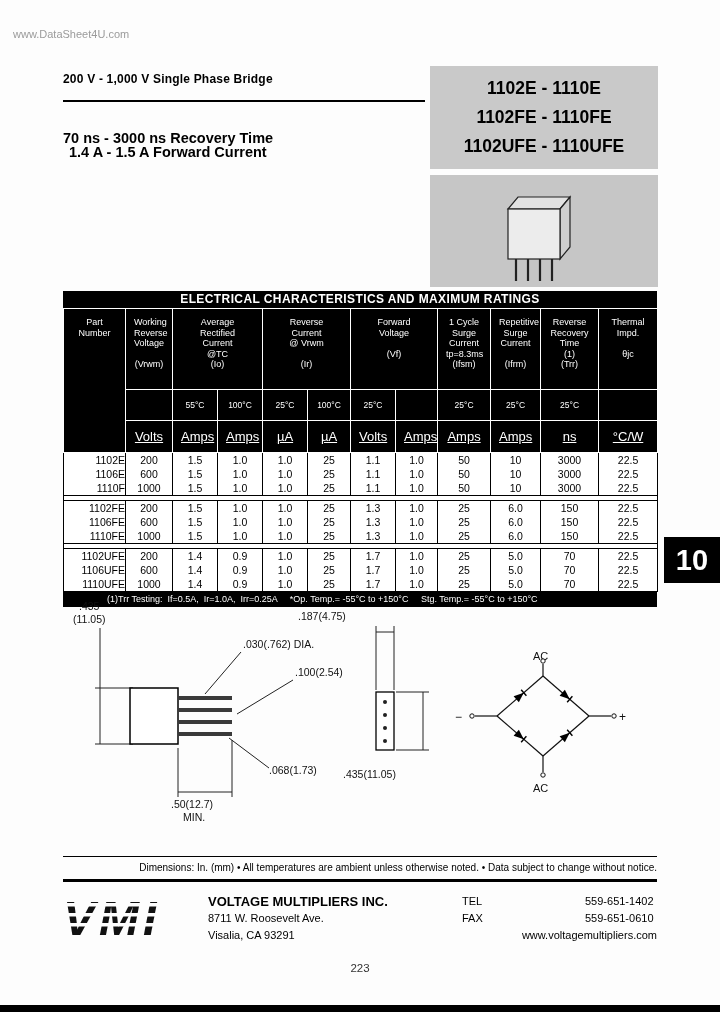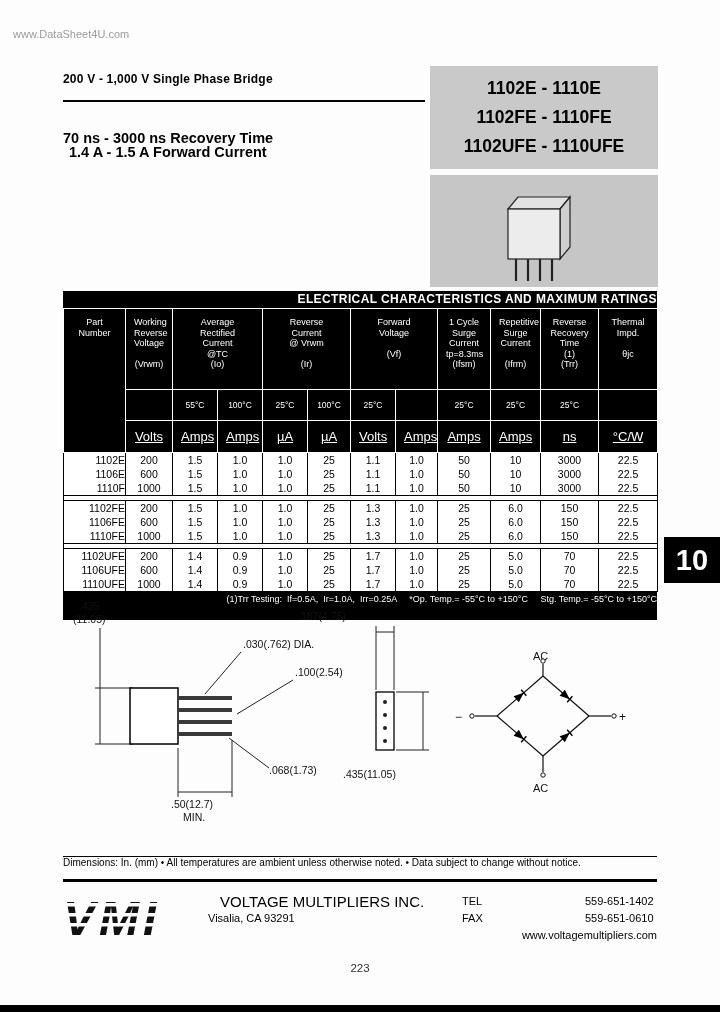--- a/index.html
+++ b/index.html
@@ -17,47 +17,47 @@
   .sub2{left:63px;top:130px;font-size:14.5px;font-weight:bold;}
   .part-box{left:430px;top:66px;width:228px;height:103px;background:#c9c9c9;
     display:flex;flex-direction:column;justify-content:center;align-items:center;}
   .part-box div{font-size:17.5px;font-weight:bold;line-height:29px;}
   .pkg-box{left:430px;top:175px;width:228px;height:112px;background:#c6c6c6;}
   
   .side-tab{left:664px;top:537px;width:56px;height:46px;background:#000;color:#fff;
     font-size:29px;font-weight:bold;display:flex;align-items:center;justify-content:center;}
   
   .tablewrap{left:63px;top:291px;width:594px;}
-  .tbar{background:#000;color:#fff;font-size:12px;font-weight:bold;text-align:right;
+  .tbar{background:#000;color:#fff;font-size:12px;font-weight:bold;text-align:center;
     height:17px;line-height:17px;letter-spacing:.4px;}
   table.spec{border-collapse:collapse;table-layout:fixed;width:594px;border:1.5px solid #000;}
   table.spec thead{background:#000;color:#fff;}
   table.spec thead th{border:1px solid #fff;font-weight:normal;padding:8px;}
   tr.t-titles th{font-size:9px;line-height:10.5px;vertical-align:top;white-space:pre-line;
     text-align:center;padding-top:2px;height:64px;}
   th.c-part{text-align:left;font-size:9.5px;padding-left:2px;}
   tr.t-temps th{font-size:8.5px;height:14px;text-align:center;margin-left:44px;}
   tr.t-units th{font-size:13px;height:14px;text-align:center;text-decoration:underline;}
   table.spec tbody td{border-left:1px solid #000;border-right:1px solid #000;
     font-size:10.5px;height:14px;line-height:14px;text-align:center;padding:0;background:#fff;}
   table.spec tbody td.part{text-align:right;padding-left:3px;}
   table.spec tr.sep td{border-left:none;border-right:none;border-top:1px solid #000;
     border-bottom:1px solid #000;height:4px;}
-  .tfoot-bar{background:#000;color:#fff;font-size:9px;height:28px;line-height:15px;
-    text-align:right;white-space:pre;}
+  .tfoot-bar{background:#000;color:#fff;font-size:9px;height:15px;line-height:15px;
+    text-align:left;white-space:pre;padding-left:44px;}
   
   .drawing{left:55px;top:592px;width:610px;height:268px;}
   svg text{font-family:"Liberation Sans", sans-serif;fill:#111;}
   
-  .notes{left:63px;top:856px;width:594px;border-top:1px solid #000;
-    font-size:10px;text-align:left;}
+  .notes{left:63px;top:856px;width:594px;border-top:1px solid #000;padding-top:5px;
+    font-size:10px;text-align:right;}
   .thick-rule{left:63px;top:879px;width:594px;height:3px;background:#000;}
   .logo{left:63px;top:890px;}
   .company{left:208px;top:893px;}
-  .company .c-name{font-size:15px;font-weight:normal;line-height:17px;margin-left:12px;}
+  .company .c-name{font-size:13px;font-weight:bold;line-height:17px;}
   .company .c-line{font-size:11px;line-height:17px;}
   .contact-label{left:462px;font-size:11px;}
   .contact-value{left:585px;font-size:11px;}
   .website{left:460px;top:929px;width:197px;text-align:right;font-size:11px;}
   .pageno{left:0;top:962px;width:720px;text-align:center;font-size:11.5px;color:#333;}
   .bottom-bar{left:0;top:1005px;width:720px;height:7px;background:#000;}
 </style>
 </head>
 <body>
 
@@ -417,20 +417,21 @@
   <text x="0" y="45" font-size="48" font-weight="bold" font-style="italic" letter-spacing="4" fill="#000">VMI</text>
   <g fill="#fdfdfd">
     <rect x="0" y="13" width="140" height="3.5"></rect>
     <rect x="0" y="23" width="140" height="3.5"></rect>
     <rect x="0" y="33" width="140" height="3.5"></rect>
   </g>
 </svg>
 
 <div class="abs company">
   <div class="c-name">VOLTAGE MULTIPLIERS INC.</div>
+  <div class="c-line">8711 W. Roosevelt Ave.</div>
   <div class="c-line">Visalia, CA 93291</div>
 </div>
 
 <div class="abs contact-label" style="top:895px">TEL</div>
 <div class="abs contact-value" style="top:895px">559-651-1402</div>
 <div class="abs contact-label" style="top:912px">FAX</div>
 <div class="abs contact-value" style="top:912px">559-651-0610</div>
 <div class="abs website">www.voltagemultipliers.com</div>
 
 <div class="abs pageno">223</div>

